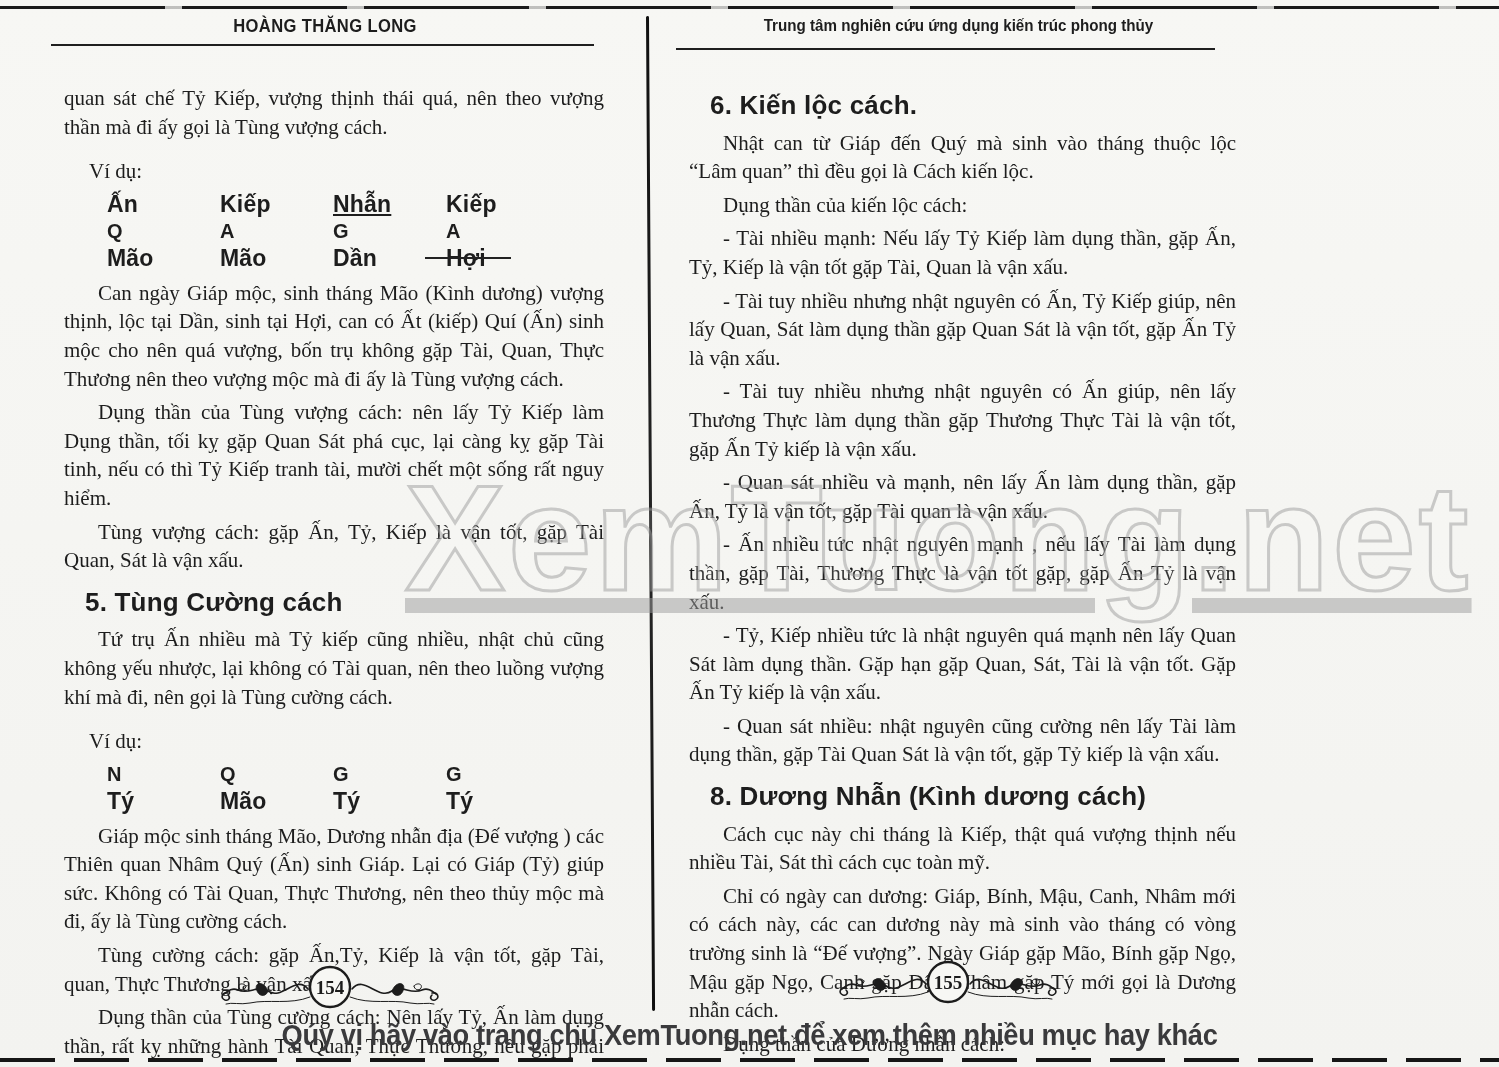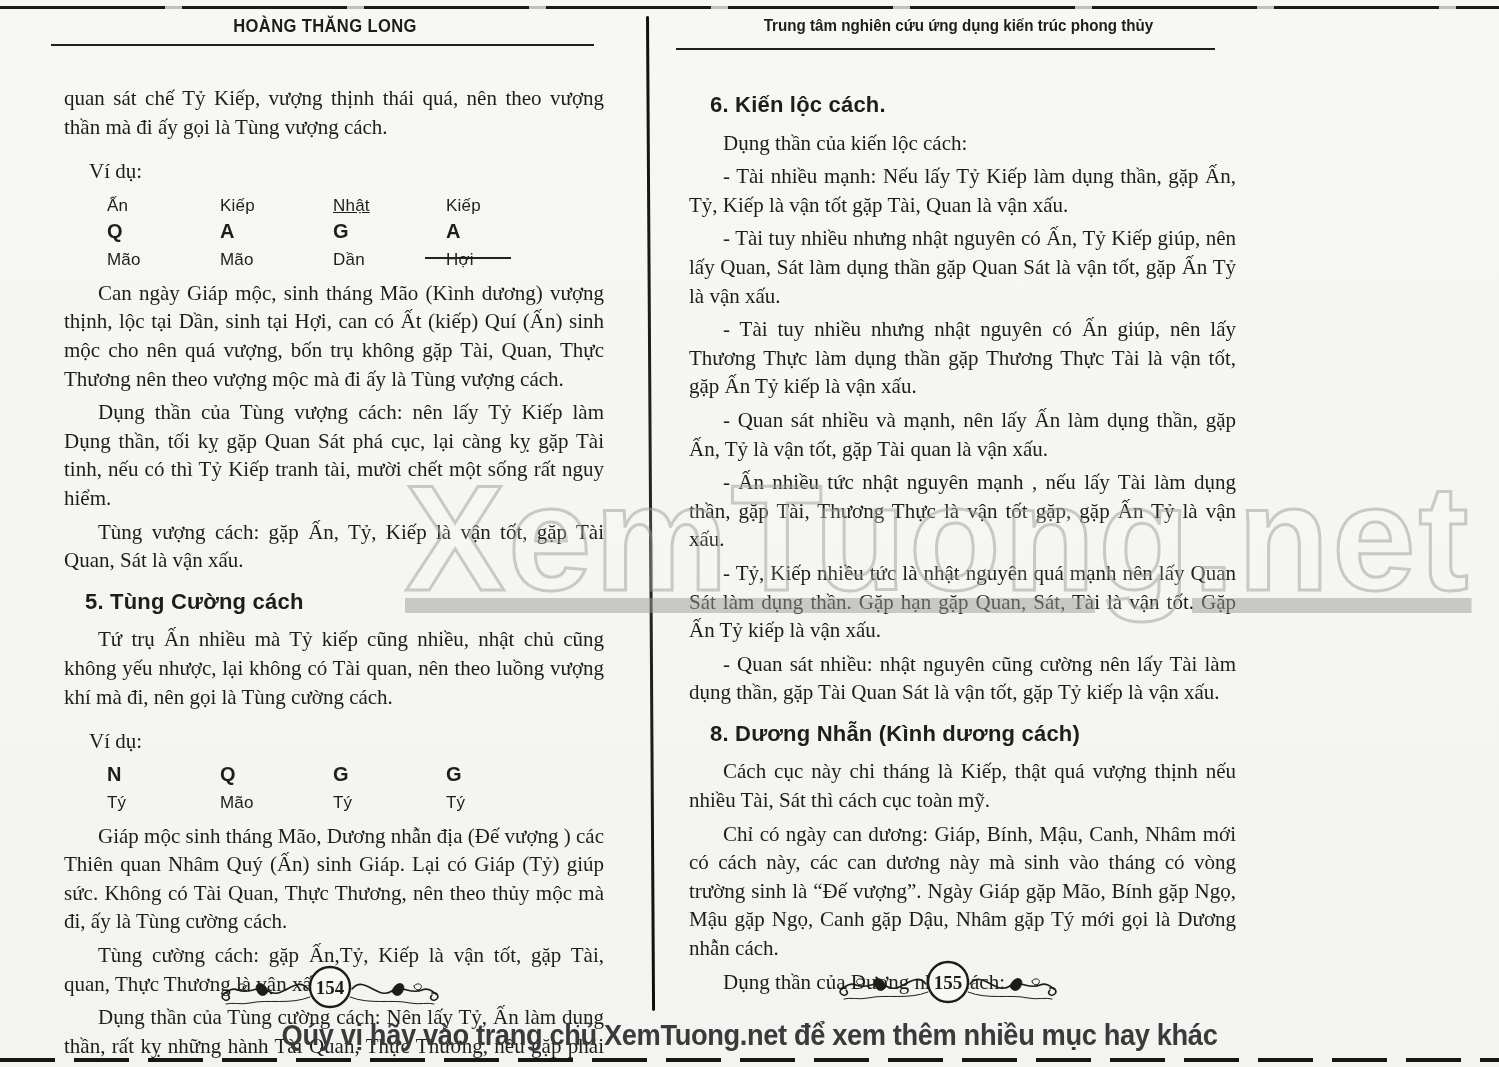--- a/index.html
+++ b/index.html
@@ -24,26 +24,26 @@
   .header-rule{position:absolute;height:2px;background:#1f1f1f;}
   .header-rule.left{top:44px;left:51px;width:543px;}
   .header-rule.right{top:48px;left:676px;width:539px;}
   
   .page-col{position:absolute;text-align:justify;font-size:21px;line-height:28.6px;}
   .page-col.left{top:84px;left:55px;width:558px;}
   .page-col.right{top:78px;left:680px;width:565px;}
   .para{margin:0 9px 5px;text-indent:34px;}
   .noindent{text-indent:0;}
   .section-heading{font-family:"Liberation Sans",sans-serif;font-weight:bold;
-    font-size:22px;margin:13px 0 9px;text-indent:30px;text-align:left;letter-spacing:.2px;}
+    font-size:26px;margin:13px 0 9px;text-indent:30px;text-align:left;letter-spacing:.2px;}
   .vi-du{text-indent:34px;margin:16px 0 4px;}
   
   .ex-table{font-family:"Liberation Sans",sans-serif;margin:2px 0 8px 52px;text-align:left;}
   .ex-row{height:27px;position:relative;}
-  .ex-row .cell{display:inline-block;width:113px;font-size:17px;letter-spacing:.2px;}
+  .ex-row .cell{display:inline-block;width:113px;font-size:23px;letter-spacing:.2px;font-weight:bold;}
   .ex-row.glyphs .cell{font-weight:bold;font-size:20px;}
   .u{text-decoration:underline;}
   .branch-dash{position:absolute;left:318px;top:13px;width:86px;border-top:2px solid #222;}
   
   .watermark{position:absolute;top:452px;left:405px;z-index:6;pointer-events:none;
     font-family:"Liberation Sans",sans-serif;font-weight:bold;font-size:150px;
     letter-spacing:3px;white-space:nowrap;color:rgba(255,255,255,.12);text-decoration:underline;
     -webkit-text-stroke:3px rgba(155,155,155,.5);}
   
   .ornament{position:absolute;width:220px;height:62px;}
@@ -65,21 +65,21 @@
 <div class="header-rule left"></div>
 <div class="page-header right">Trung tâm nghiên cứu ứng dụng kiến trúc phong thủy</div>
 <div class="header-rule right"></div>
 
 <div class="page-col left">
   <p class="para noindent">quan sát chế Tỷ Kiếp, vượng thịnh thái quá, nên theo vượng thần mà đi ấy gọi là Tùng vượng cách.</p>
   <p class="vi-du">Ví dụ:</p>
 
   <div class="ex-table">
     <div class="ex-row">
-      <span class="cell">Ấn</span><span class="cell">Kiếp</span><span class="cell u">Nhật</span><span class="cell">Kiếp</span>
+      <span class="cell">Ấn</span><span class="cell">Kiếp</span><span class="cell u">Nhẫn</span><span class="cell">Kiếp</span>
     </div>
     <div class="ex-row glyphs">
       <span class="cell">Q</span><span class="cell">A</span><span class="cell">G</span><span class="cell">A</span>
     </div>
     <div class="ex-row">
       <span class="cell">Mão</span><span class="cell">Mão</span><span class="cell">Dần</span><span class="cell">Hợi</span>
       <span class="branch-dash"></span>
     </div>
   </div>
 
@@ -100,20 +100,21 @@
     </div>
   </div>
 
   <p class="para">Giáp mộc sinh tháng Mão, Dương nhẫn địa (Đế vượng ) các Thiên quan Nhâm Quý (Ấn) sinh Giáp. Lại có Giáp (Tỷ) giúp sức. Không có Tài Quan, Thực Thương, nên theo thủy mộc mà đi, ấy là Tùng cường cách.</p>
   <p class="para">Tùng cường cách: gặp Ấn,Tỷ, Kiếp là vận tốt, gặp Tài, quan, Thực Thương là vận xấu.</p>
   <p class="para">Dụng thần của Tùng cường cách: Nên lấy Tỷ, Ấn làm dụng thần, rất kỵ những hành Tài Quan, Thực Thương, nếu gặp phải một trong các hành trên thì tai họa sẽ lập tức xảy ra.</p>
 </div>
 
 <div class="page-col right">
   <h3 class="section-heading">6. Kiến lộc cách.</h3>
+  <p class="para">Nhật can từ Giáp đến Quý mà sinh vào tháng thuộc lộc “Lâm quan” thì đều gọi là Cách kiến lộc.</p>
   <p class="para">Dụng thần của kiến lộc cách:</p>
   <p class="para">- Tài nhiều mạnh: Nếu lấy Tỷ Kiếp làm dụng thần, gặp Ấn, Tỷ, Kiếp là vận tốt gặp Tài, Quan là vận xấu.</p>
   <p class="para">- Tài tuy nhiều nhưng nhật nguyên có Ấn, Tỷ Kiếp giúp, nên lấy Quan, Sát làm dụng thần gặp Quan Sát là vận tốt, gặp Ấn Tỷ là vận xấu.</p>
   <p class="para">- Tài tuy nhiều nhưng nhật nguyên có Ấn giúp, nên lấy Thương Thực làm dụng thần gặp Thương Thực Tài là vận tốt, gặp Ấn Tỷ kiếp là vận xấu.</p>
   <p class="para">- Quan sát nhiều và mạnh, nên lấy Ấn làm dụng thần, gặp Ấn, Tỷ là vận tốt, gặp Tài quan là vận xấu.</p>
   <p class="para">- Ấn nhiều tức nhật nguyên mạnh , nếu lấy Tài làm dụng thần, gặp Tài, Thương Thực là vận tốt gặp, gặp Ấn Tỷ là vận xấu.</p>
   <p class="para">- Tỷ, Kiếp nhiều tức là nhật nguyên quá mạnh nên lấy Quan Sát làm dụng thần. Gặp hạn gặp Quan, Sát, Tài là vận tốt. Gặp Ấn Tỷ kiếp là vận xấu.</p>
   <p class="para">- Quan sát nhiều: nhật nguyên cũng cường nên lấy Tài làm dụng thần, gặp Tài Quan Sát là vận tốt, gặp Tỷ kiếp là vận xấu.</p>
 
   <h3 class="section-heading">8. Dương Nhẫn (Kình dương cách)</h3>

